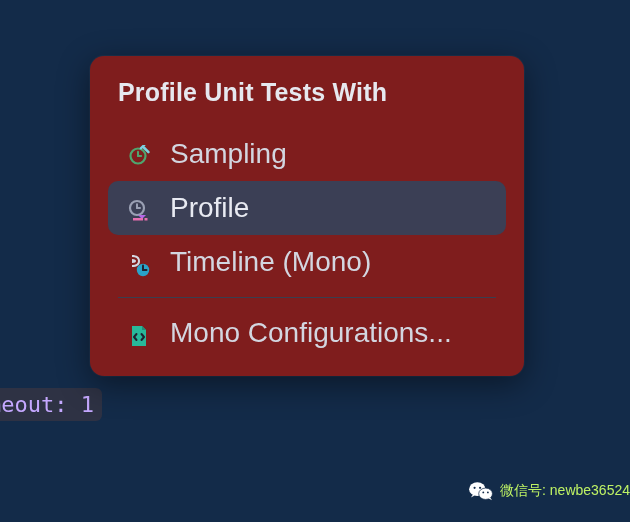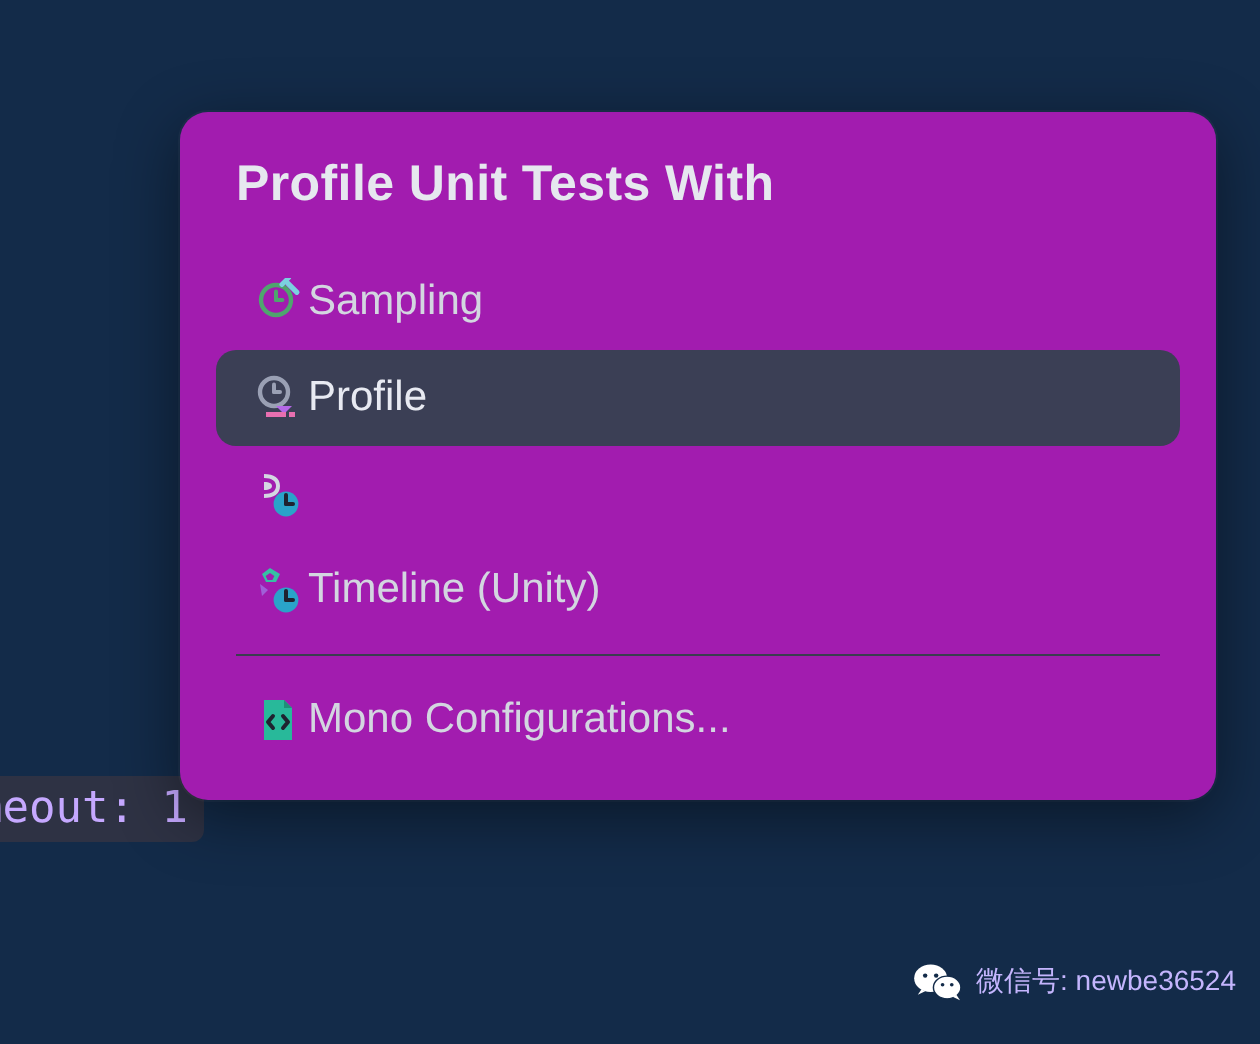--- a/index.html
+++ b/index.html
@@ -20,45 +20,45 @@
       font-weight: 400;
       font-family: "Menlo", "Consolas", monospace;
       background: #2e3244;
       padding: 4px 8px;
       border-radius: 6px;
     }
     .popup {
       position: absolute;
       left: 90px;
       top: 56px;
-      width: 518px;
-      background: #a21caf;
+      width: 434px;
+      background: #7f1d1d;
       border-radius: 14px;
       box-shadow: 0 8px 32px rgba(0,0,0,0.45), 0 0 0 1px rgba(255,255,255,0.04);
       padding: 22px 18px 16px 18px;
     }
     .popup-title {
       color: #e6e8ef;
       font-size: 25px;
       font-weight: 700;
       margin: 0 10px 20px 10px;
       letter-spacing: 0.2px;
     }
     .menu-list {
       list-style: none;
     }
     .menu-item {
       display: flex;
-      align-items: center;
-      gap: 2px;
+      align-items: flex-end;
+      gap: 18px;
       padding: 11px 18px;
       border-radius: 10px;
       cursor: pointer;
       color: #d3d6e0;
-      font-size: 21px;
+      font-size: 28px;
       font-weight: 400;
     }
     .menu-item.selected {
       background: #3b3f55;
       color: #e8eaf2;
     }
     .menu-item .icon {
       width: 26px;
       height: 26px;
       flex: 0 0 26px;
@@ -66,26 +66,26 @@
       align-items: center;
       justify-content: center;
     }
     .divider {
       height: 1px;
       background: #3a3e4f;
       margin: 8px 10px;
     }
     .wechat-badge {
       position: absolute;
-      right: 12px;
+      right: 0;
       bottom: 18px;
       display: flex;
       align-items: center;
       gap: 6px;
-      color: #c4b5fd;
+      color: #bef264;
       font-size: 14px;
       font-weight: 500;
     }
     .wechat-badge .wx-icon {
       width: 26px;
       height: 26px;
       display: flex;
       align-items: center;
       justify-content: center;
     }
@@ -129,34 +129,23 @@
 
     <li class="menu-item">
       <span class="icon">
         <svg viewBox="0 0 24 24" width="24" height="24">
           <path d="M5 2 C10 2 13 4 13 8 C13 12 10 14 5 14 L5 12 C9 12 11 10.5 11 8 C11 5.5 9 4 5 4 Z M5 6 L5 10 C8 10 9 9 9 8 C9 7 8 6 5 6 Z" fill="#d4d7e2"></path>
           <circle cx="16" cy="17" r="6.2" fill="#2aa3c9"></circle>
           <line x1="16" y1="17" x2="16" y2="12.5" stroke="#1f2330" stroke-width="2" stroke-linecap="round"></line>
           <line x1="16" y1="17" x2="19.5" y2="17" stroke="#1f2330" stroke-width="2" stroke-linecap="round"></line>
         </svg>
       </span>
+      <span>Timeline (Mono)</span>
     </li>
 
-    <li class="menu-item">
-      <span class="icon">
-        <svg viewBox="0 0 24 24" width="24" height="24">
-          <path d="M8 1 L13 4 L11 8 L6 8 L4 4 Z M8 3.5 L5.8 5 L6.8 7 L9.2 7 L10.2 5 Z" fill="#36c1a4"></path>
-          <path d="M3 9 L7 12 L4 15 Z" fill="#a060d8"></path>
-          <circle cx="16" cy="17" r="6.2" fill="#2aa3c9"></circle>
-          <line x1="16" y1="17" x2="16" y2="12.5" stroke="#1f2330" stroke-width="2" stroke-linecap="round"></line>
-          <line x1="16" y1="17" x2="19.5" y2="17" stroke="#1f2330" stroke-width="2" stroke-linecap="round"></line>
-        </svg>
-      </span>
-      <span>Timeline (Unity)</span>
-    </li>
 
     <div class="divider"></div>
 
     <li class="menu-item">
       <span class="icon">
         <svg viewBox="0 0 24 24" width="24" height="24">
           <path d="M5 2 L15 2 L19 6 L19 22 L5 22 Z" fill="#28b99a"></path>
           <path d="M15 2 L15 6 L19 6 Z" fill="#1f9079"></path>
           <path d="M9.5 10 L7 13 L9.5 16" fill="none" stroke="#1f2330" stroke-width="2" stroke-linecap="round" stroke-linejoin="round"></path>
           <path d="M14.5 10 L17 13 L14.5 16" fill="none" stroke="#1f2330" stroke-width="2" stroke-linecap="round" stroke-linejoin="round"></path>

